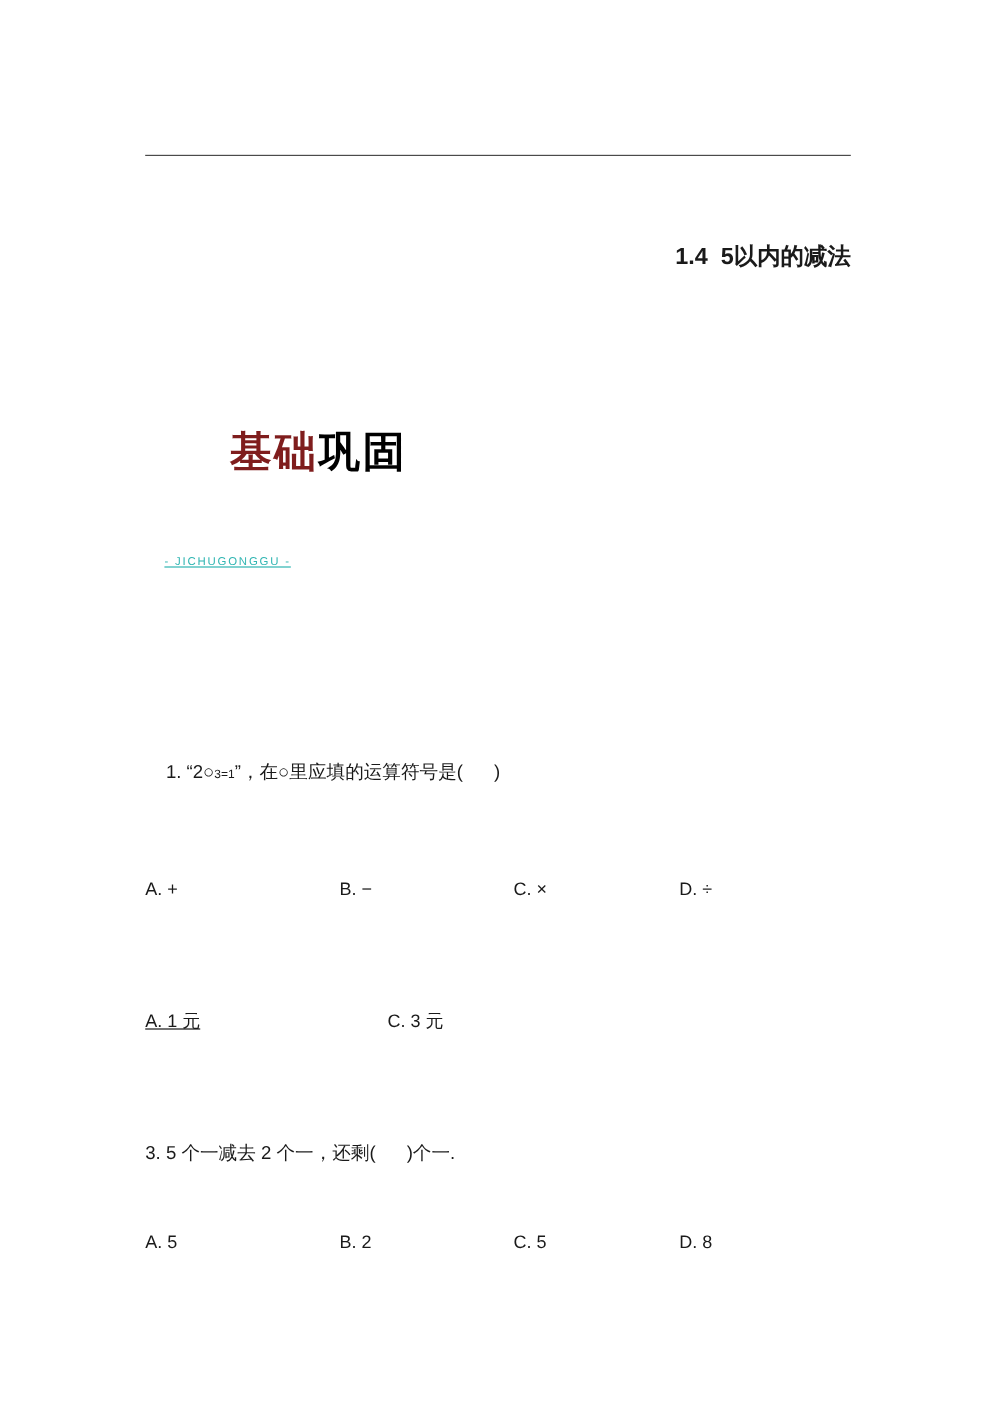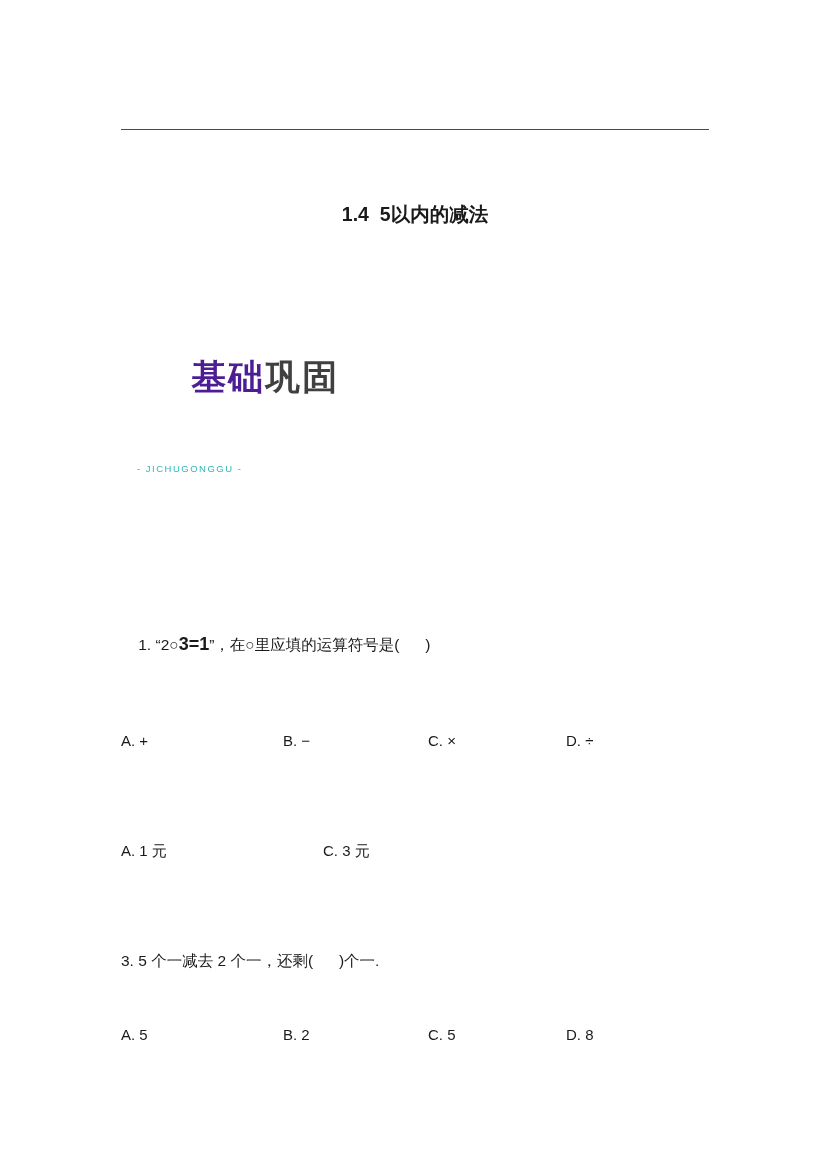--- a/index.html
+++ b/index.html
@@ -6,45 +6,46 @@
   html, body { width: 827px; height: 1169px; background: #ffffff; overflow: hidden; }
   body {
     font-family: "Liberation Sans", "DejaVu Sans", sans-serif;
     color: #1a1a1a;
     position: relative;
   }
   .page { padding: 0 118px 0 121px; white-space: pre-wrap; }
   .topline { margin-top: 75px; border-top: 1.6px solid #4a4a4a; }
   .title {
     margin-top: 17px;
-    text-align: center;
+    text-align: right;
     font-size: 19.5px;
     font-weight: 700;
     line-height: 26px;
   }
   .logo { margin-top: 11px; line-height: 1; }
   .logo-main { font-size: 35px; font-weight: 700; letter-spacing: 2px; }
-  .logo-left  { color: #4c1d95; }
-  .logo-right { color: #404040; }
+  .logo-left  { color: #7f1d1d; }
+  .logo-right { color: #000000; }
   .logo-sub {
     color: #2fb5b2;
     font-size: 9.5px;
     letter-spacing: 1.5px;
     margin-top: 3px;
     margin-left: 16px;
+    text-decoration: underline;
   }
   .row { min-height: 22px; line-height: 22px; margin-bottom: 16px; font-size: 15.5px; }
   .opt-row { display: flex; font-size: 15px; }
   .cols4 .opt:nth-child(1) { width: 162px; }
   .cols4 .opt:nth-child(2) { width: 145px; }
   .cols4 .opt:nth-child(3) { width: 138px; }
-  .cols3 .opt:nth-child(1) { width: 202px; }
+  .cols3 .opt:nth-child(1) { width: 202px; text-decoration: underline; }
   .cols3 .opt:nth-child(2) { width: 195px; }
   .q1-first { margin-top: 33px; }
-  .formula { font-size: 18px; font-weight: 700; }
+  .formula { font-size: 10px; font-weight: 400; }
   .hidden-defs { position: absolute; width: 0; height: 0; overflow: hidden; }
 </style>
 </head>
 <body>
 
 <svg class="hidden-defs" aria-hidden="true">
   <defs>
     <g id="ballshape">
       <circle cx="20" cy="20" r="18.6" fill="#ffffff" stroke="#151515" stroke-width="1.6"></circle>
       <polygon points="20,12.5 26.5,17.3 24,25.2 16,25.2 13.5,17.3" fill="#151515"></polygon>

